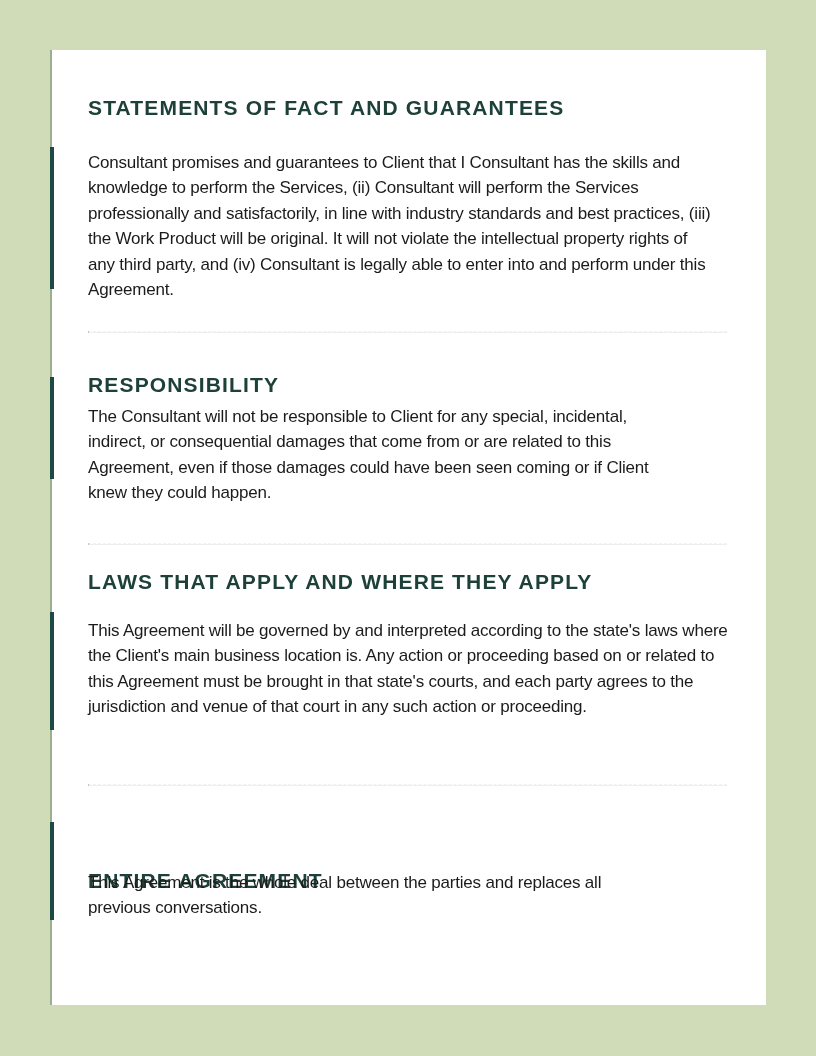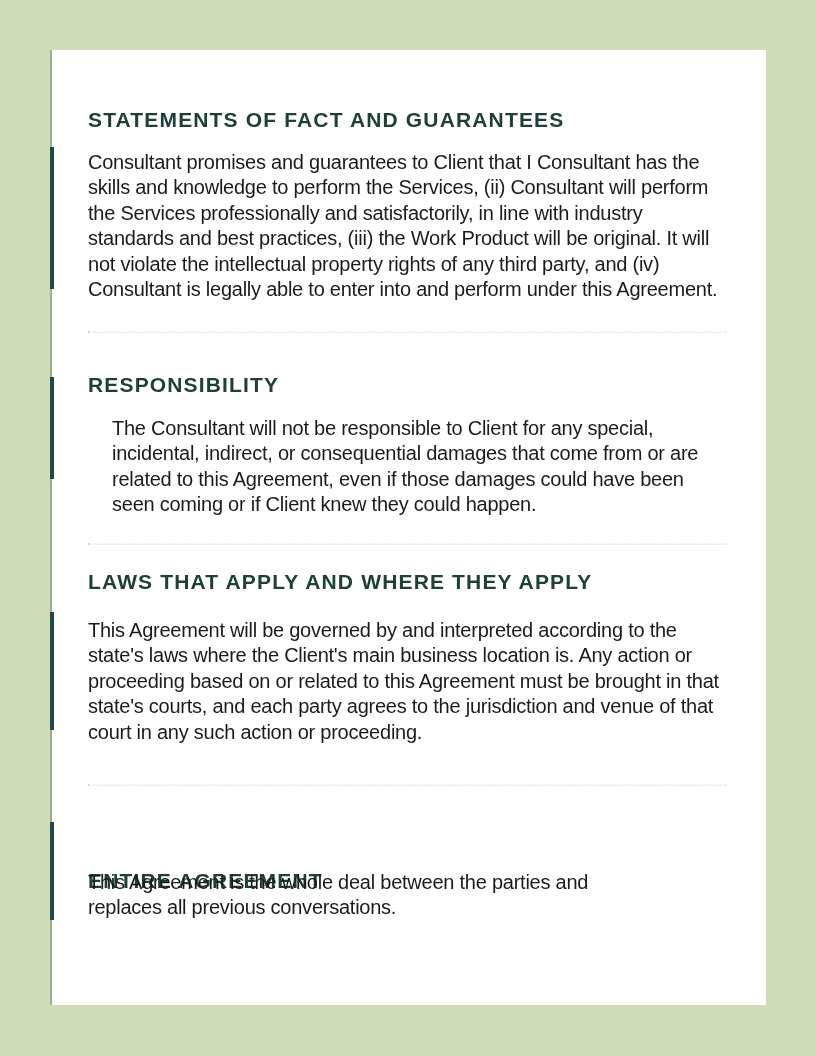--- a/index.html
+++ b/index.html
@@ -59,21 +59,21 @@
     text-transform: uppercase;
     white-space: nowrap;
   }
 
   .clause-body {
     position: absolute;
     left: 36px;
     margin: 0;
     color: #1b1b1b;
     font-family: "Liberation Sans", sans-serif;
-    font-size: 20px;
+    font-size: 17px;
     line-height: 25.4px;
     letter-spacing: -0.012em;
     text-align: left;
   }
 
   
   .accent-bar {
     position: absolute;
     left: -2px;
     width: 4px;
@@ -83,26 +83,26 @@
   
   .clause-divider {
     position: absolute;
     left: 36px;
     width: 637px;
     height: 0;
     border-top: 1px dashed #f2f2f2;
   }
 
   
-  #section-0 .clause-heading { top: 58px; }
+  #section-0 .clause-heading { top: 46px; }
   #section-0 .clause-body    { top: 100px; width: 630px; }
   #section-0 .accent-bar     { top: 97px; height: 142px; }
 
   #section-1 .clause-heading { top: 323px; text-align: right; }
-  #section-1 .clause-body    { top: 366px; width: 600px; margin-left: 24px; }
+  #section-1 .clause-body    { top: 354px; width: 600px; }
   #section-1 .accent-bar     { top: 327px; height: 102px; }
 
   #section-2 .clause-heading { top: 520px; }
   #section-2 .clause-body    { top: 568px; width: 640px; }
   #section-2 .accent-bar     { top: 562px; height: 118px; }
 
   #section-3 .clause-heading { top: 776px; margin-top: 43px; }
   #section-3 .clause-body    { top: 820px; width: 540px; }
   #section-3 .accent-bar     { top: 772px; height: 98px; }
 

